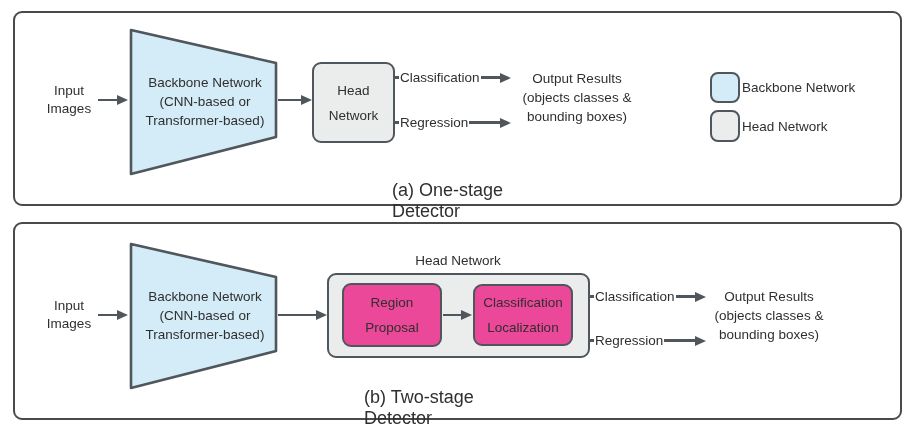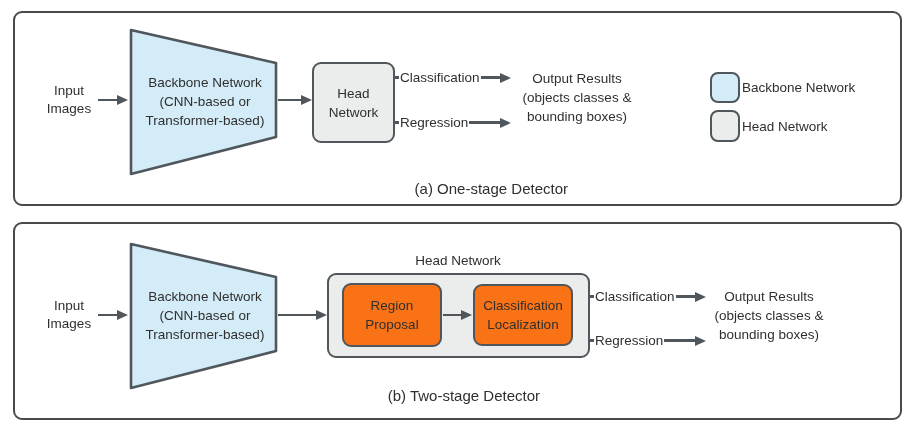--- a/index.html
+++ b/index.html
@@ -20,43 +20,43 @@
   }
   .panel.a{top:11px;height:195px;}
   .panel.b{top:222px;height:198px;}
   .txt{
     position:absolute;font-size:13.5px;line-height:19px;text-align:center;
     white-space:pre-line;color:var(--text);
   }
   .node{
     position:absolute;box-sizing:border-box;border:2.5px solid var(--shape-stroke);
     border-radius:9px;display:flex;align-items:center;justify-content:center;
-    font-size:13.5px;line-height:19px;text-align:center;white-space:pre-line;
+    font-size:13.5px;line-height:25px;text-align:center;white-space:pre-line;
   }
   .node.gray{background:var(--head-fill);}
-  .node.white{background:#f97316;}
+  .node.white{background:#ec4899;}
   .trap{position:absolute;}
   .arrow{position:absolute;display:flex;align-items:center;height:12px;}
   .arrow .shaft{flex:1;height:2.5px;background:var(--shape-stroke);}
   .ahead{
     width:0;height:0;border-top:5px solid transparent;border-bottom:5px solid transparent;
     border-left:11px solid var(--shape-stroke);flex:0 0 auto;
   }
   .flow{position:absolute;display:flex;align-items:center;height:19px;}
   .flow .stub{width:5px;height:2.5px;background:var(--shape-stroke);flex:0 0 auto;}
   .flow .lbl{font-size:13.5px;white-space:nowrap;padding:0 1px;}
   .flow .dash{flex:1;height:2.5px;background:var(--shape-stroke);min-width:6px;}
   .legend-swatch{
     position:absolute;width:30px;height:31px;box-sizing:border-box;
     border:2.5px solid var(--shape-stroke);border-radius:8px;
   }
   .legend-swatch.backbone{background:var(--backbone-fill);}
   .legend-swatch.head{background:var(--head-fill);}
   .legend-label{position:absolute;font-size:13.5px;white-space:nowrap;}
-  .caption{position:absolute;font-size:15px;text-align:right;}
+  .caption{position:absolute;font-size:18px;text-align:left;}
 </style>
 </head>
 <body>
 
 <div class="stage">
 
   <div class="panel a"></div>
 
   <div class="txt" style="left:30px;top:82px;width:78px;line-height:18px;">Input
 Images</div>

